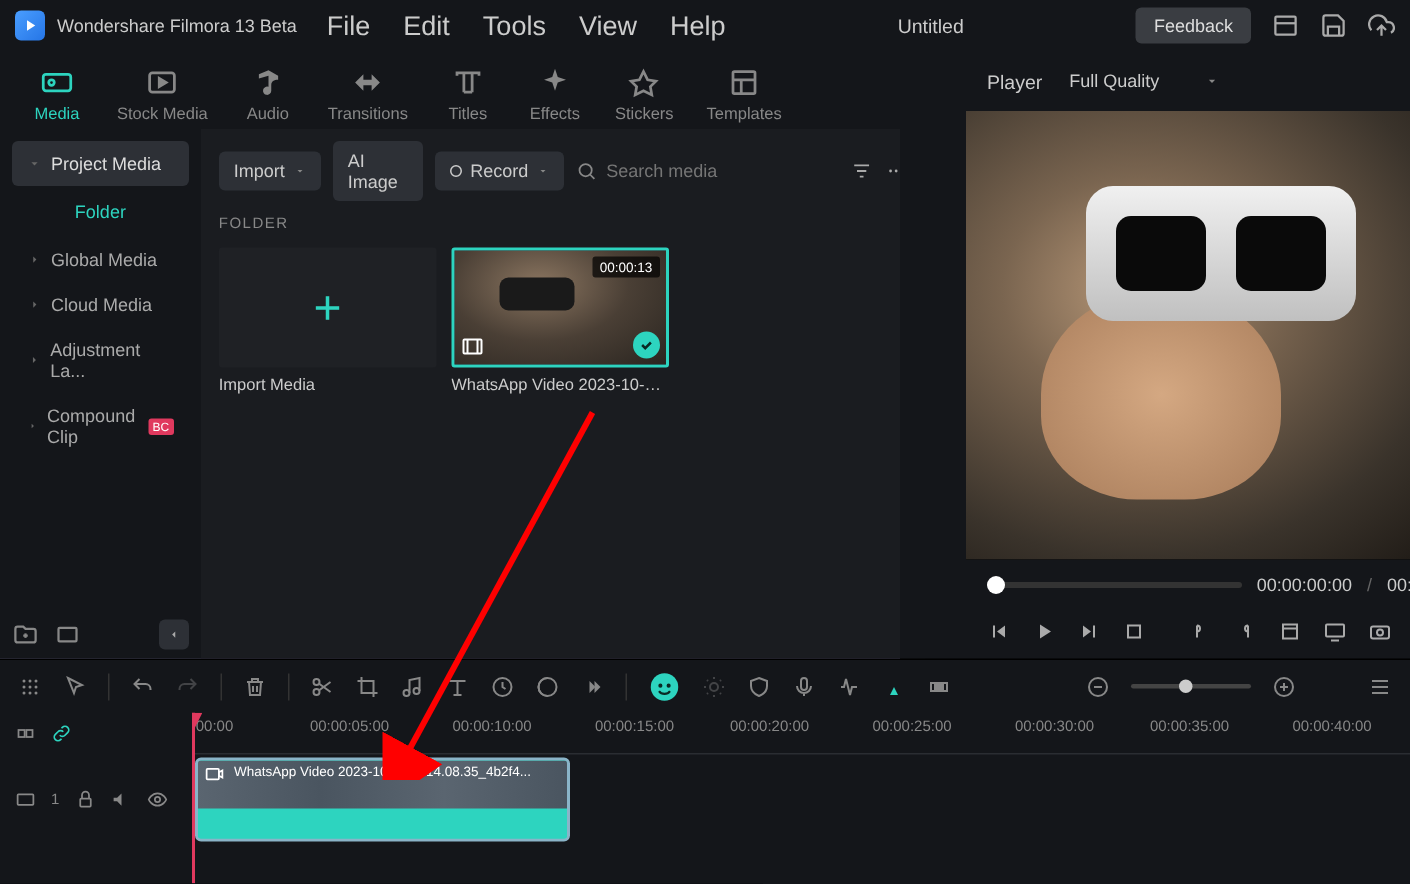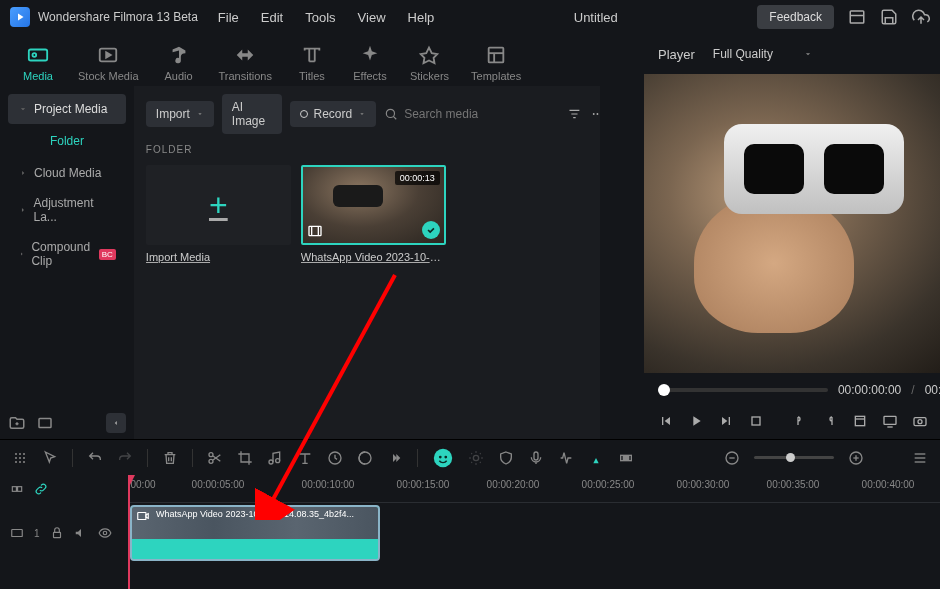--- a/index.html
+++ b/index.html
@@ -4,21 +4,21 @@
 <style>
 * { margin: 0; padding: 0; box-sizing: border-box; font-family: -apple-system, BlinkMacSystemFont, 'Segoe UI', sans-serif; }
 body { background: #0f1114; color: #aaa; width: 940px; height: 589px; overflow: hidden; font-size: 12px; }
 
 
 .titlebar { height: 34px; display: flex; align-items: center; padding: 0 10px; background: #14161a; }
 .logo { width: 20px; height: 20px; background: linear-gradient(135deg, #4a9eff, #2575e6); border-radius: 4px; display: flex; align-items: center; justify-content: center; margin-right: 8px; }
 .logo svg { width: 12px; height: 12px; fill: #fff; }
 .app-title { color: #ccc; font-size: 12px; margin-right: 20px; }
 .menu-items { display: flex; gap: 22px; }
-.menu-item { color: #ccc; font-size: 13px; cursor: pointer; }
+.menu-item { color: #ccc; font-size: 18px; cursor: pointer; }
 .doc-title { flex: 1; text-align: center; color: #ccc; font-size: 13px; }
 .title-right { display: flex; align-items: center; gap: 14px; }
 .feedback-btn { background: #3a3d42; color: #ddd; padding: 5px 12px; border-radius: 4px; font-size: 12px; cursor: pointer; }
 .title-icon { width: 18px; height: 18px; color: #aaa; cursor: pointer; }
 
 
 .content { display: flex; height: 405px; }
 
 
 .left-panel { width: 600px; display: flex; flex-direction: column; background: #c4b5fd; }
@@ -45,21 +45,21 @@
 .toolbar-btn { background: #2d3036; color: #ccc; padding: 6px 10px; border-radius: 4px; font-size: 12px; cursor: pointer; display: flex; align-items: center; gap: 6px; }
 .toolbar-btn .chev { width: 8px; height: 8px; color: #888; }
 .record-dot { width: 8px; height: 8px; border: 1.5px solid #ccc; border-radius: 50%; }
 .search-wrap { display: flex; align-items: center; gap: 6px; flex: 1; }
 .search-icon { width: 14px; height: 14px; color: #888; }
 .search-input { background: transparent; border: none; color: #888; font-size: 12px; outline: none; flex: 1; }
 .filter-icon, .more-icon { width: 18px; height: 18px; color: #aaa; cursor: pointer; }
 
 .folder-label { color: #888; font-size: 10px; letter-spacing: 1px; margin-bottom: 10px; }
 .media-grid { display: flex; gap: 10px; }
-.media-tile { width: 145px; cursor: pointer; text-decoration: underline; }
+.media-tile { width: 145px; cursor: pointer; }
 .tile-thumb { width: 145px; height: 80px; background: #2d3036; border-radius: 2px; display: flex; align-items: center; justify-content: center; position: relative; }
 .tile-thumb.import { background: #1f2125; }
 .plus { font-size: 32px; color: #2dd4bf; font-weight: 200; }
 .tile-thumb.video { border: 2px solid #2dd4bf; background: linear-gradient(135deg, #4a5568, #2d3748); overflow: hidden; }
 .duration-badge { position: absolute; top: 4px; right: 4px; background: rgba(0,0,0,0.7); color: #fff; font-size: 9px; padding: 2px 5px; border-radius: 2px; }
 .filmstrip-icon { position: absolute; bottom: 4px; left: 4px; width: 16px; height: 16px; color: #fff; }
 .check-badge { position: absolute; bottom: 4px; right: 4px; width: 18px; height: 18px; background: #2dd4bf; border-radius: 50%; display: flex; align-items: center; justify-content: center; }
 .tile-label { color: #ccc; font-size: 11px; margin-top: 6px; white-space: nowrap; overflow: hidden; text-overflow: ellipsis; }
 .vr-person { width: 100%; height: 100%; background: radial-gradient(ellipse at 40% 30%, #8a7560 0%, #4a3f35 50%, #2a2520 100%); position: relative; }
 .vr-headset-small { position: absolute; top: 18px; left: 30px; width: 50px; height: 22px; background: #1a1a1a; border-radius: 6px; }
@@ -237,20 +237,26 @@
 
       <div class="sidebar">
         <div class="sidebar-item selected">
           <svg class="sidebar-chevron" viewBox="0 0 24 24" fill="currentColor">
               <path d="M7 10l5 5 5-5z"></path>
             </svg>
           <span>Project Media</span>
         </div>
         <div class="sidebar-item folder">
           <span>Folder</span>
+        </div>
+        <div class="sidebar-item">
+          <svg class="sidebar-chevron" viewBox="0 0 24 24" fill="currentColor">
+              <path d="M10 7l5 5-5 5z"></path>
+            </svg>
+          <span>Global Media</span>
         </div>
         <div class="sidebar-item">
           <svg class="sidebar-chevron" viewBox="0 0 24 24" fill="currentColor">
               <path d="M10 7l5 5-5 5z"></path>
             </svg>
           <span>Cloud Media</span>
         </div>
         <div class="sidebar-item">
           <svg class="sidebar-chevron" viewBox="0 0 24 24" fill="currentColor">
               <path d="M10 7l5 5-5 5z"></path>
@@ -556,21 +562,21 @@
             <circle cx="12" cy="12" r="3"></circle>
           </svg>
       </div>
     </div>
     <div class="tl-right">
       <div class="playhead">
           <div class="playhead-top"></div>
         </div>
       <div class="ruler">
         <div class="ruler-tick" style="left:15px">00:00</div>
-        <div class="ruler-tick" style="left:90px">00:00:05:00</div>
+        <div class="ruler-tick" style="left:105px">00:00:05:00</div>
         <div class="ruler-tick" style="left:200px">00:00:10:00</div>
         <div class="ruler-tick" style="left:295px">00:00:15:00</div>
         <div class="ruler-tick" style="left:385px">00:00:20:00</div>
         <div class="ruler-tick" style="left:480px">00:00:25:00</div>
         <div class="ruler-tick" style="left:575px">00:00:30:00</div>
         <div class="ruler-tick" style="left:665px">00:00:35:00</div>
         <div class="ruler-tick" style="left:760px">00:00:40:00</div>
       </div>
       <div class="track-row">
         <div class="clip">

